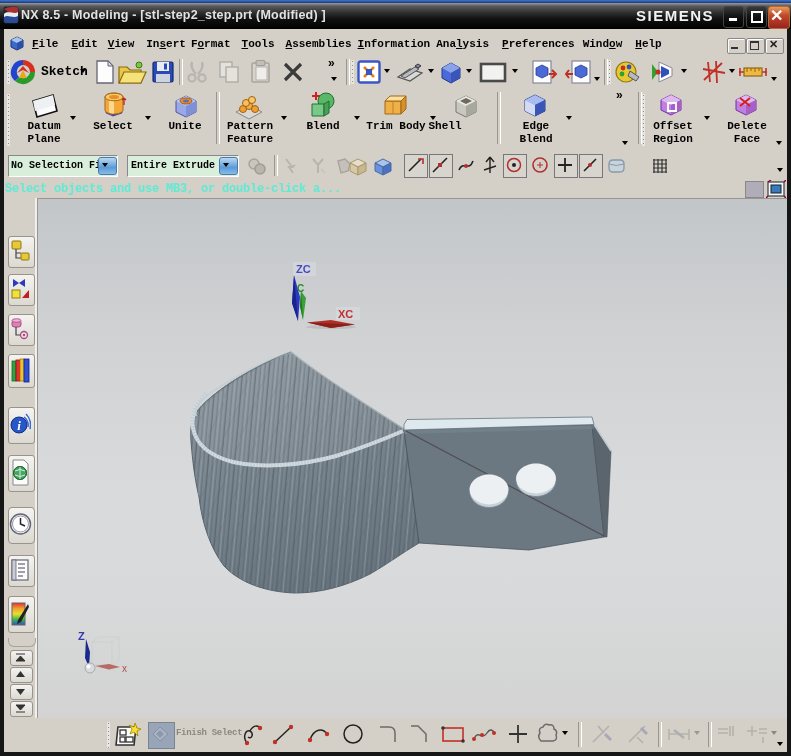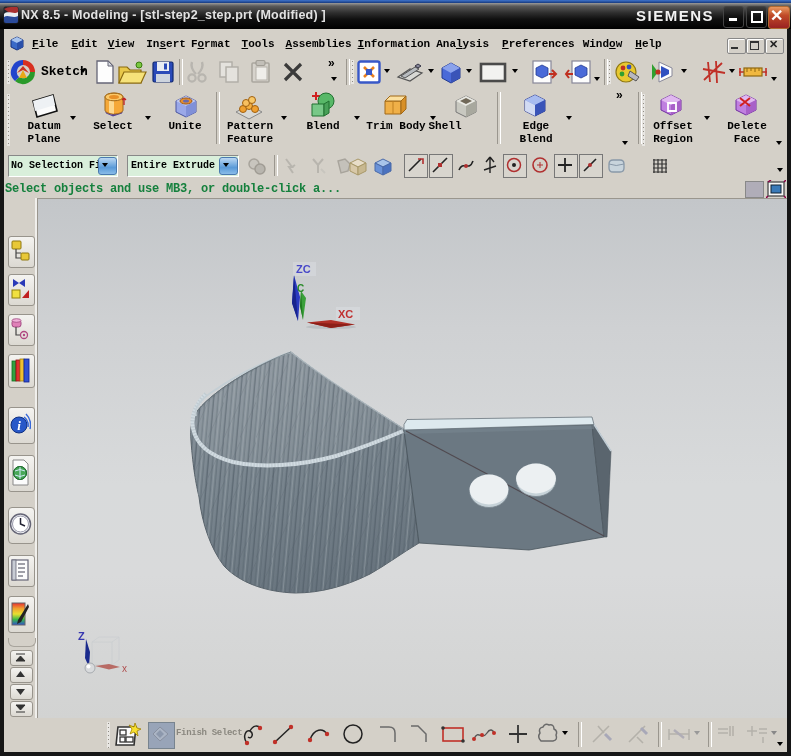--- a/index.html
+++ b/index.html
@@ -325,21 +325,21 @@
   </svg>
 <svg class="a" style="left:604px;top:154px" width="24" height="24" viewBox="0 0 24 24">
  <path d="M5 10 Q5 6 9 6 L16 6 Q20 6 20 10 L20 14 Q20 18 16 18 L9 18 Q5 18 5 14 Z" fill="#c8d4dc" stroke="#8898a8" stroke-width="1.3"></path>
  <path d="M5 10 Q12 13 20 10" fill="none" stroke="#8898a8" stroke-width="1"></path>
 </svg>
 <svg class="a" style="left:649px;top:155px" width="22" height="22" viewBox="0 0 22 22">
  <path d="M4 5 L18 5 M4 9 L18 9 M4 13 L18 13 M4 17 L18 17 M5 4 L5 18 M9 4 L9 18 M13 4 L13 18 M17 4 L17 18" stroke="#333" stroke-width="1.2"></path>
 </svg>
 <div class="a dn" style="left:777px;top:168px;"></div>
 <div class="a tbar" style="left:4px;top:179px;width:783px;height:19px;border-bottom:1px solid #808080;"></div>
-<div class="a" style="left:5px;top:182px;font:bold 12px 'Liberation Mono',monospace;color:#15803d;letter-spacing:-0.2px;">Select objects and use MB3, or double-click a...</div>
+<div class="a" style="left:5px;top:182px;font:bold 12px 'Liberation Mono',monospace;color:#5eead4;letter-spacing:-0.2px;">Select objects and use MB3, or double-click a...</div>
 <div class="a" style="left:745px;top:181px;width:17px;height:15px;background:#b0adb8;border:1px solid #888;"></div>
 <svg class="a" style="left:766px;top:180px" width="20" height="18" viewBox="0 0 20 18">
  <rect x="2" y="2" width="16" height="14" fill="#f8f8f8" stroke="#555" stroke-width="1.4"></rect>
  <rect x="5" y="5" width="10" height="8" fill="#3a7ab8" stroke="#123"></rect>
  <path d="M2 2 L5 0 M18 2 L20 0 M2 16 L0 18 M18 16 L20 18" stroke="#804" stroke-width="1.5"></path>
 </svg>
 
 <div class="a tbar" style="left:4px;top:198px;width:31px;height:520px;"></div>
 <div class="a" style="left:35px;top:198px;width:2px;height:520px;background:#f0efec;border-right:1px solid #9a968e;"></div>
 <div class="a rb" style="left:8px;top:236px;"></div>

